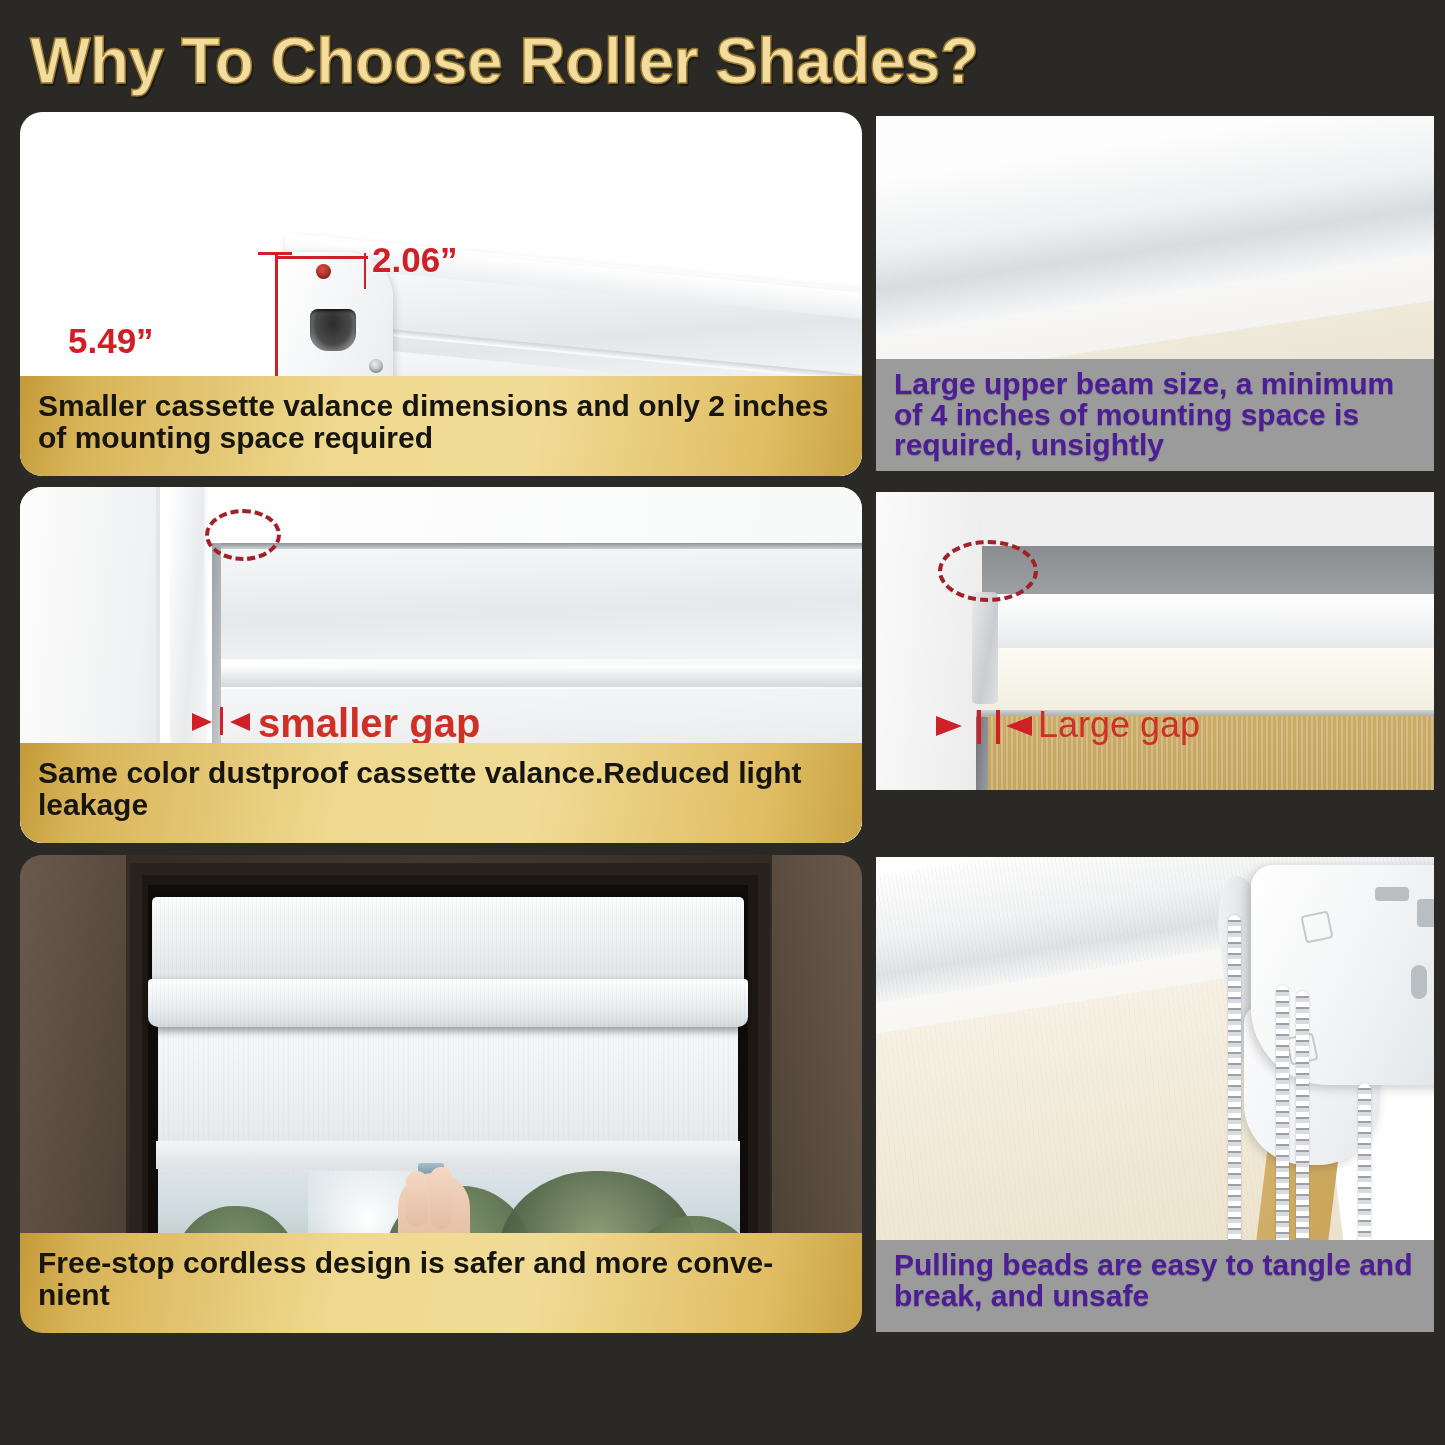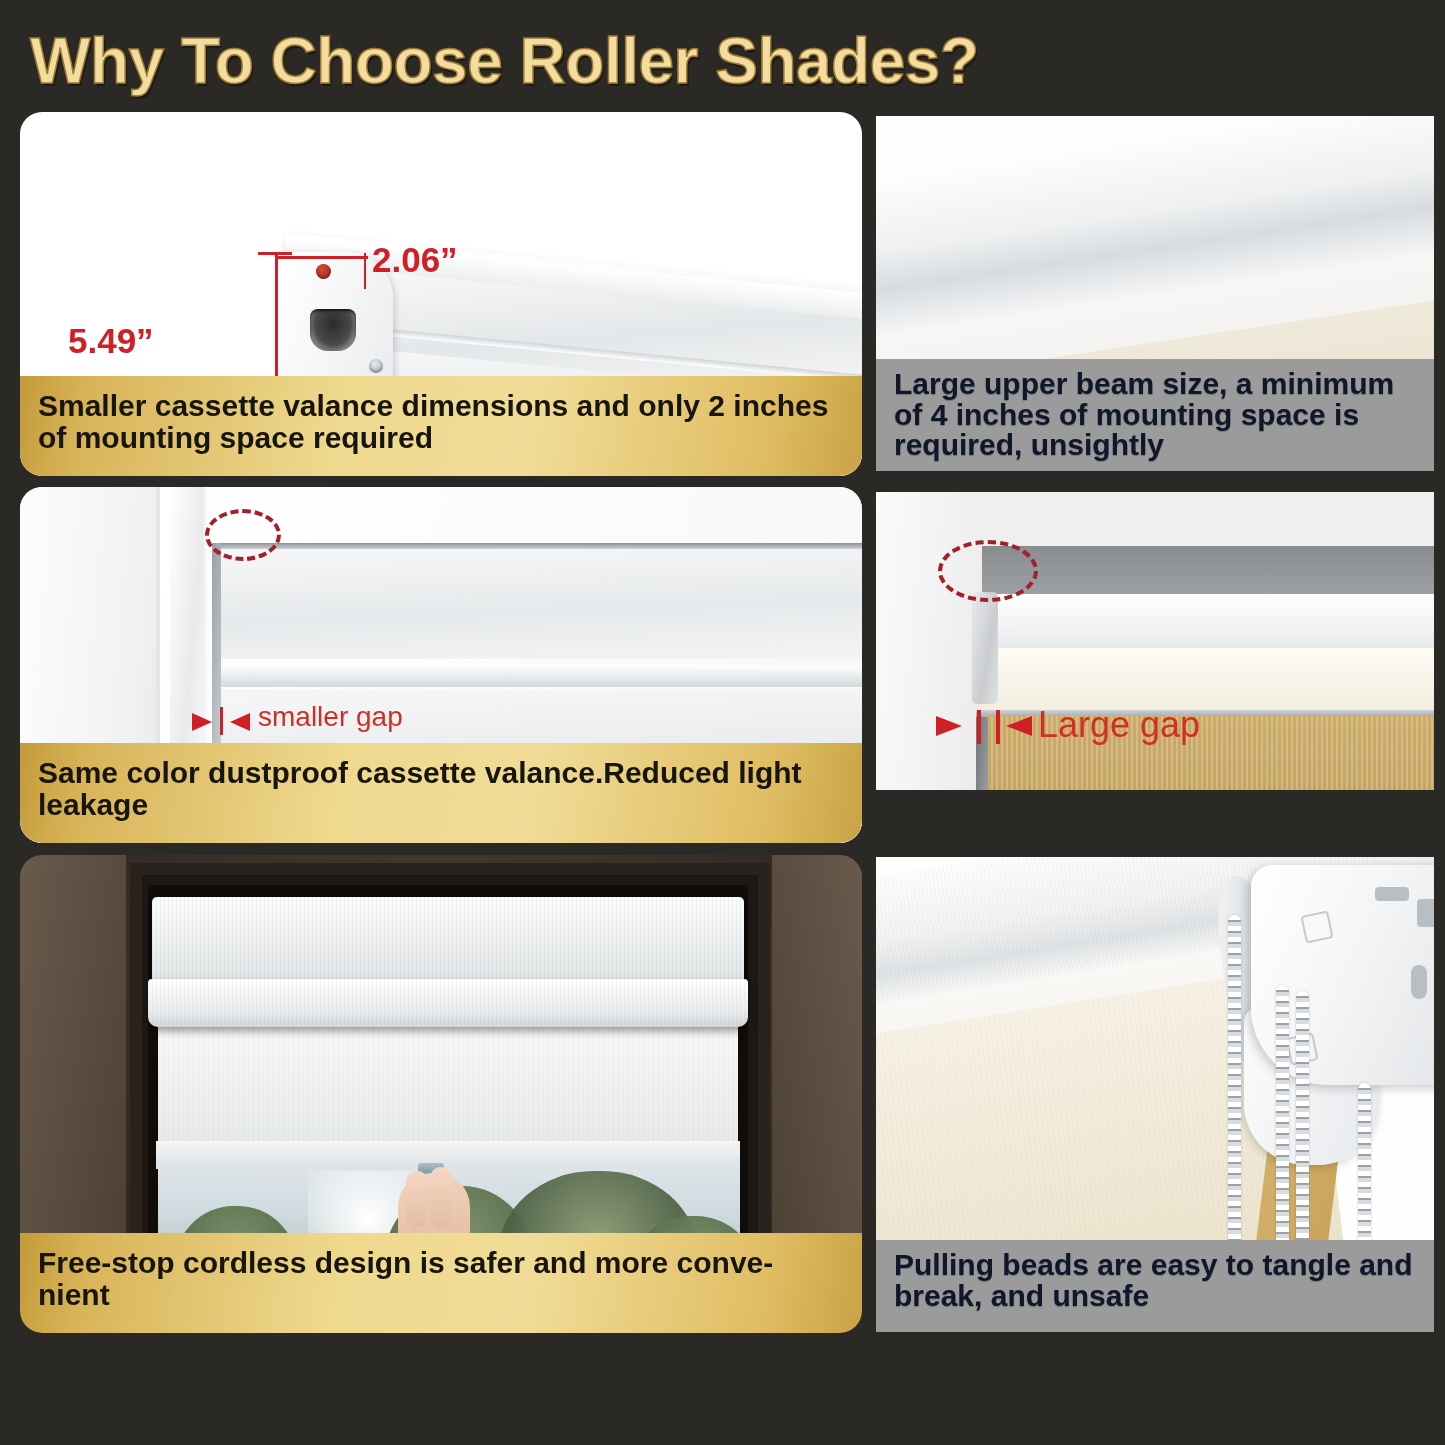--- a/index.html
+++ b/index.html
@@ -43,21 +43,21 @@
     padding:14px 18px 10px 18px;
     font-weight:bold; line-height:1.08;
     z-index:40;
   }
   .cap.gold{
     background:linear-gradient(100deg,#c49a38 0%,#d8b458 8%,#efd98f 38%,#f1dc97 60%,#e0bd63 88%,#c9a345 100%);
     color:#17150f; font-size:30px; height:100px;
     border-bottom-left-radius:22px; border-bottom-right-radius:22px;
   }
   .cap.grey{
-    background:#9b9b9b; color:#0f172a; font-size:30px; height:112px;
+    background:#9b9b9b; color:#4c1d95; font-size:30px; height:112px;
     padding-top:10px; line-height:1.02;
     text-shadow:0 1px 1px rgba(0,0,0,.25);
   }
   .cap.grey.tall{ height:104px; }
   .cap.grey.short{ height:92px; }
 
   
   .dim{
     position:absolute; color:#cf2027; font-weight:bold;
     font-family:"Liberation Sans", sans-serif; white-space:nowrap; z-index:30;
@@ -388,21 +388,21 @@
     <div class="shade-strip s2"></div>
     <div class="shade-strip s3"></div>
     <div class="topgap"></div>
     <div class="vert-edge"></div>
 
     <div class="ell" style="left:185px;top:22px;width:76px;height:52px;"></div>
 
     <div class="redline" style="left:200px;top:220px;width:3px;height:28px;"></div>
     <div style="position:absolute;left:172px;top:226px;width:0;height:0;border-top:9px solid transparent;border-bottom:9px solid transparent;border-left:20px solid #cf2027;z-index:30;"></div>
     <div style="position:absolute;left:210px;top:226px;width:0;height:0;border-top:9px solid transparent;border-bottom:9px solid transparent;border-right:20px solid #cf2027;z-index:30;"></div>
-    <div class="gaplabel" style="left:238px;top:214px;font-size:28px;">smaller gap</div>
+    <div class="gaplabel" style="left:238px;top:214px;font-size:40px;font-weight:bold;">smaller gap</div>
   </div>
   <div class="cap gold">Same color dustproof cassette valance.Reduced light leakage</div>
 </div>
 
 <div class="panel right r2r">
   <div class="photo">
     <div id="p4-bg"></div>
     <div class="p4-wall"></div>
     <div class="p4-dark"></div>
     <div class="p4-white"></div>

